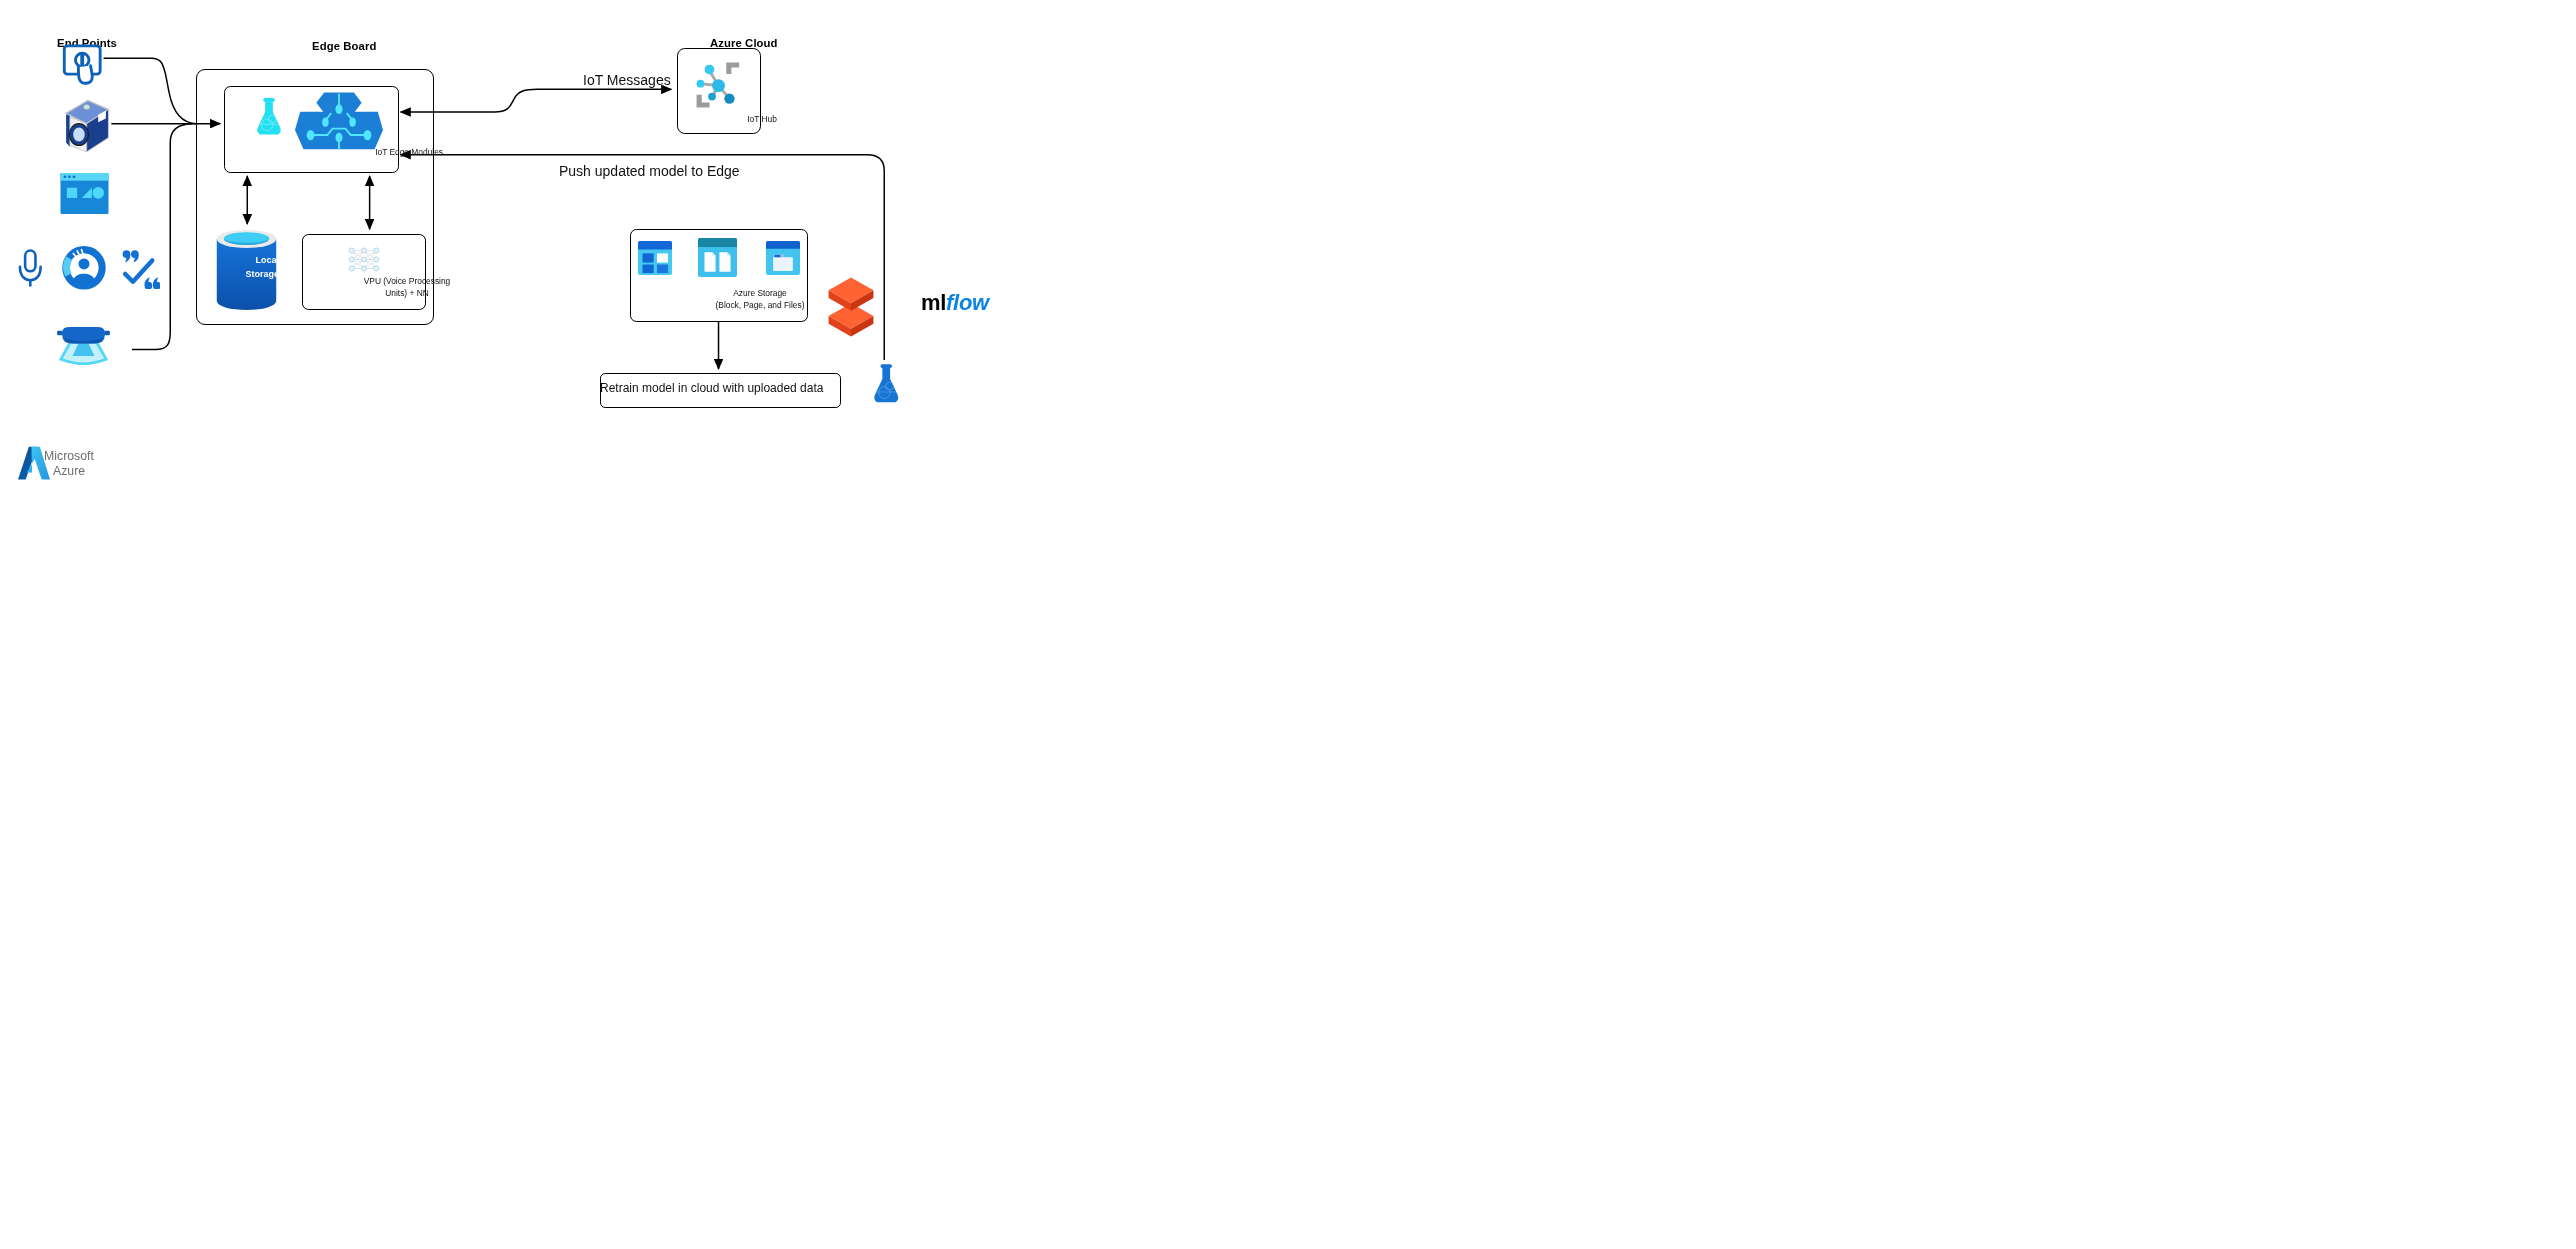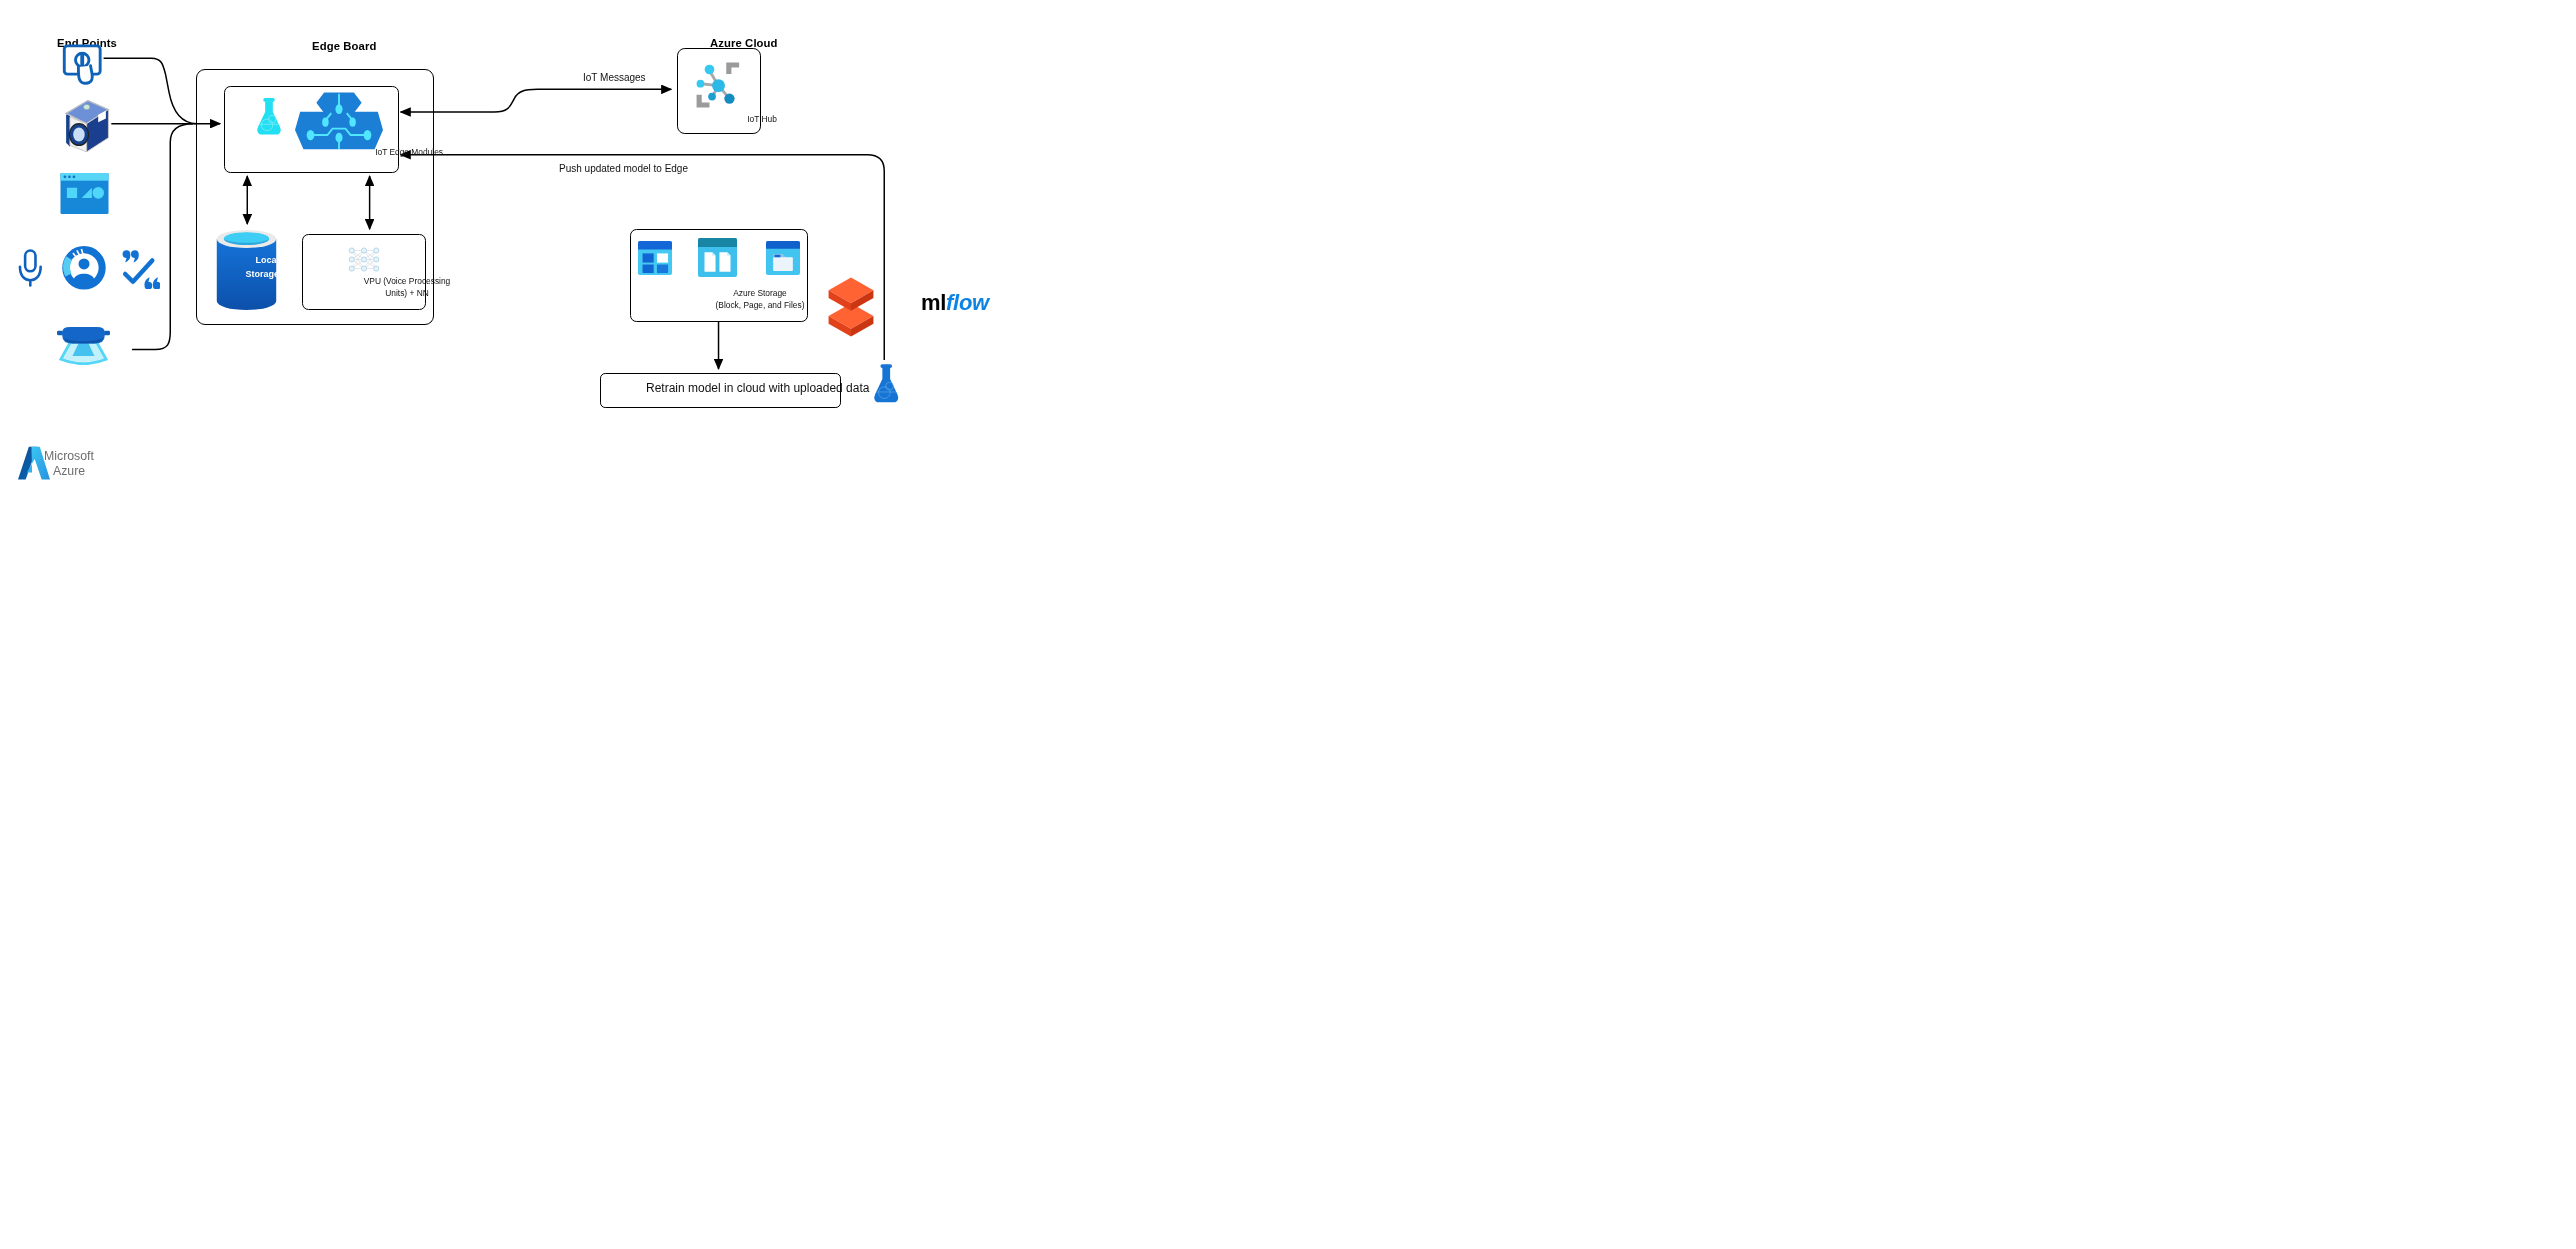--- a/index.html
+++ b/index.html
@@ -2,21 +2,21 @@
 <html style="font-size:10.4px"><head>
 <meta charset="utf-8">
 <style>
   html,body{margin:0;padding:0;background:#fff;}
   #canvas{position:relative;width:1015px;height:492px;background:#fff;overflow:hidden;
           font-family:"Liberation Sans","DejaVu Sans",sans-serif;color:#000;}
   .abs{position:absolute;}
   .sec-title{font-size:11.3px;font-weight:bold;letter-spacing:0.1px;white-space:nowrap;margin-top:21px;}
   .box{position:absolute;background:#fff;border:1.1px solid #000;}
   .node-label{font-size:8.4px;color:#111;text-align:center;white-space:nowrap;line-height:1.45;margin-left:44px;}
-  .wire-label{font-size:10px;color:#111;white-space:nowrap;}
+  .wire-label{font-size:14px;color:#111;white-space:nowrap;}
   .retrain-label{font-size:12px;color:#111;white-space:nowrap;}
   .cyl-label{font-size:9px;font-weight:bold;color:#fff;text-align:right;line-height:1.55;}
   .mlflow{font-size:22px;font-weight:bold;white-space:nowrap;letter-spacing:-0.3px;}
   .mlflow .flow{font-style:italic;color:#0d84e2;}
   .mslogo-text{font-size:12.3px;color:#6f6d6e;text-align:center;line-height:1.22;}
   svg{display:block;}
 </style>
 </head>
 <body>
 
@@ -248,21 +248,21 @@
     <path d="M0,3 Q0,0 3,0 H49 Q52,0 52,3 V12 H0 Z" fill="#0f62cc"></path>
     <path d="M11,20 H26 L30,25 H41 V46 H11 Z" fill="#8cc3ea"></path>
     <rect x="11" y="25" width="30" height="21" rx="1.5" fill="#ebf4fb"></rect>
     <rect x="13" y="21" width="9" height="4" rx="1" fill="#1467d6"></rect>
   </svg>
   <div class="abs node-label" style="left:630px;top:287px;width:172px;">
     <div>Azure Storage</div>
     <div>(Block, Page, and Files)</div>
   </div>
 
-  <div class="abs retrain-label" style="left:600px;top:381px;width:201px;text-align:center;padding-left:46px;">Retrain model in cloud with uploaded data</div>
+  <div class="abs retrain-label" style="left:600px;top:381px;width:201px;text-align:center;">Retrain model in cloud with uploaded data</div>
 
   <svg class="abs" style="left:826px;top:277px;" width="50" height="60" viewBox="0 0 78 92">
     <polygon points="39,40 74,60 39,80 4,60" fill="#ff6333"></polygon>
     <polygon points="4,60 39,80 39,92 4,72" fill="#e2421a"></polygon>
     <polygon points="74,60 39,80 39,92 74,72" fill="#cb3512"></polygon>
     <polygon points="39,0 74,20 39,40 4,20" fill="#ff6333"></polygon>
     <polygon points="4,20 39,40 39,52 4,32" fill="#e2421a"></polygon>
     <polygon points="74,20 39,40 39,52 74,32" fill="#cb3512"></polygon>
   </svg>
 

